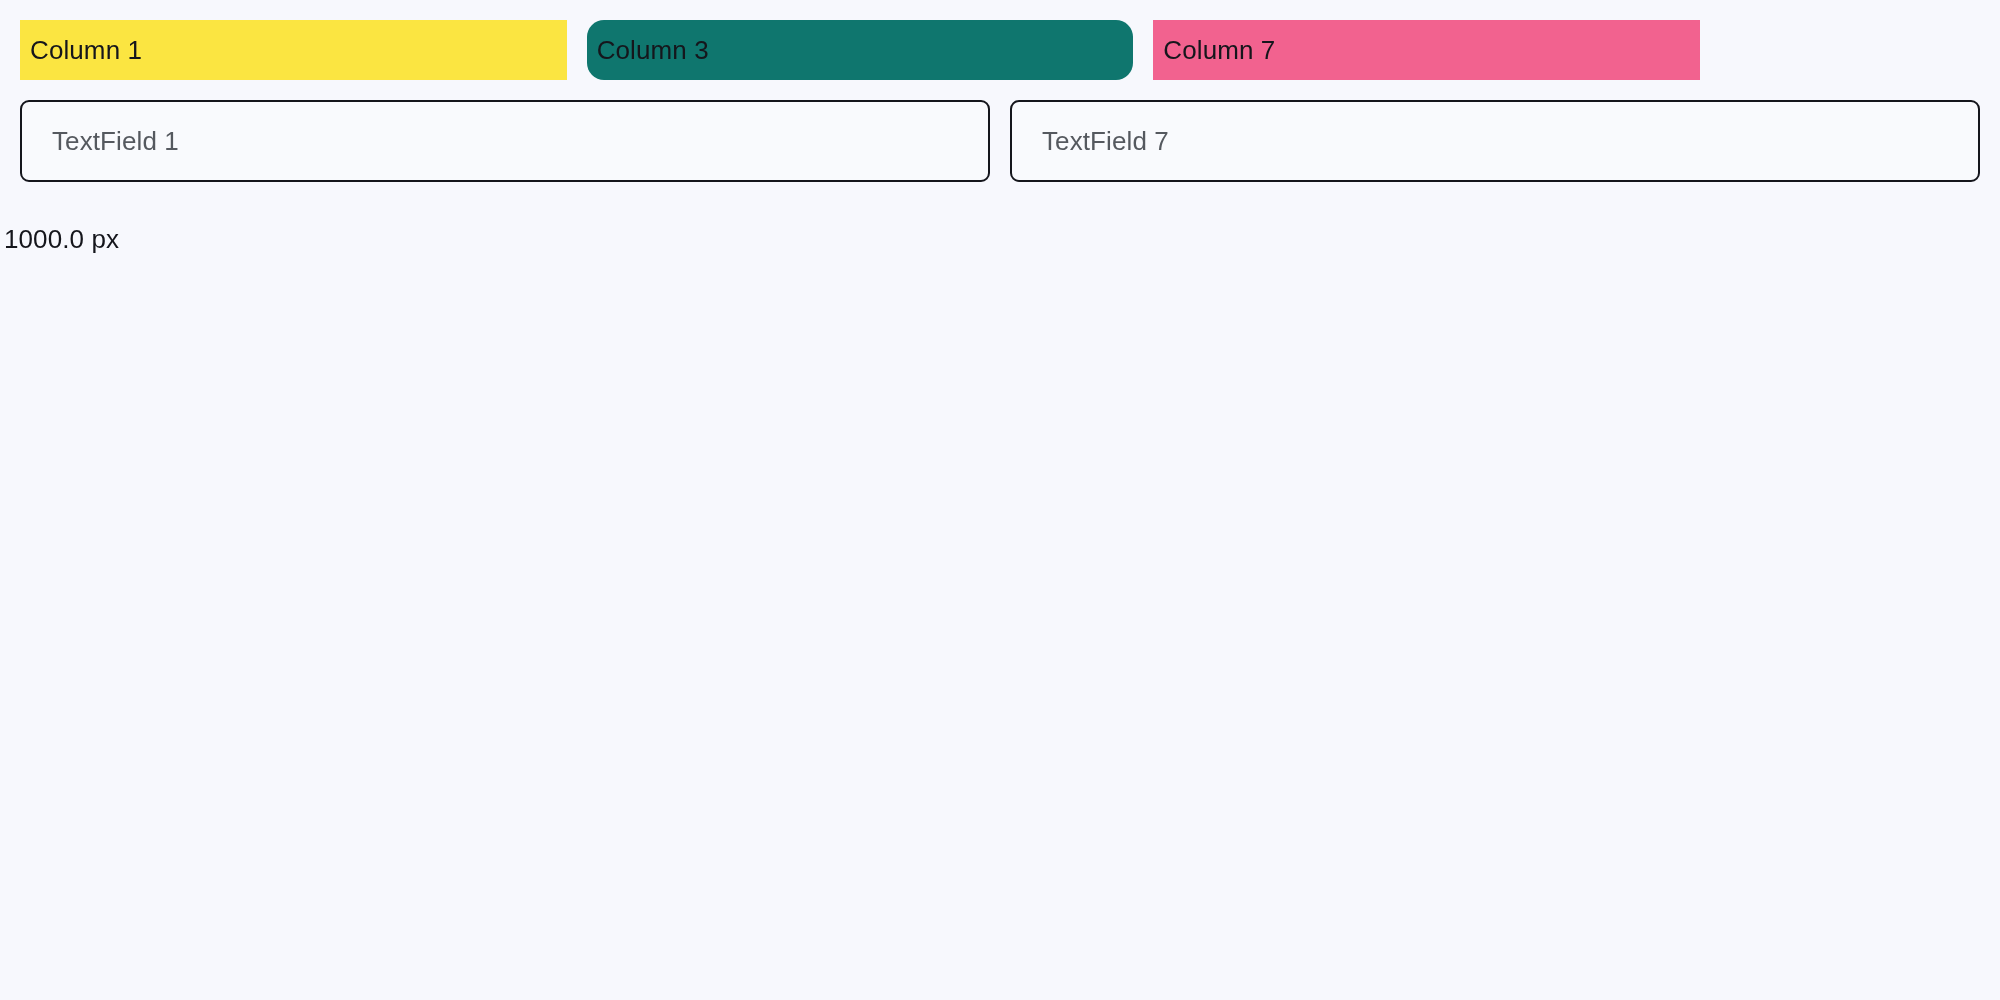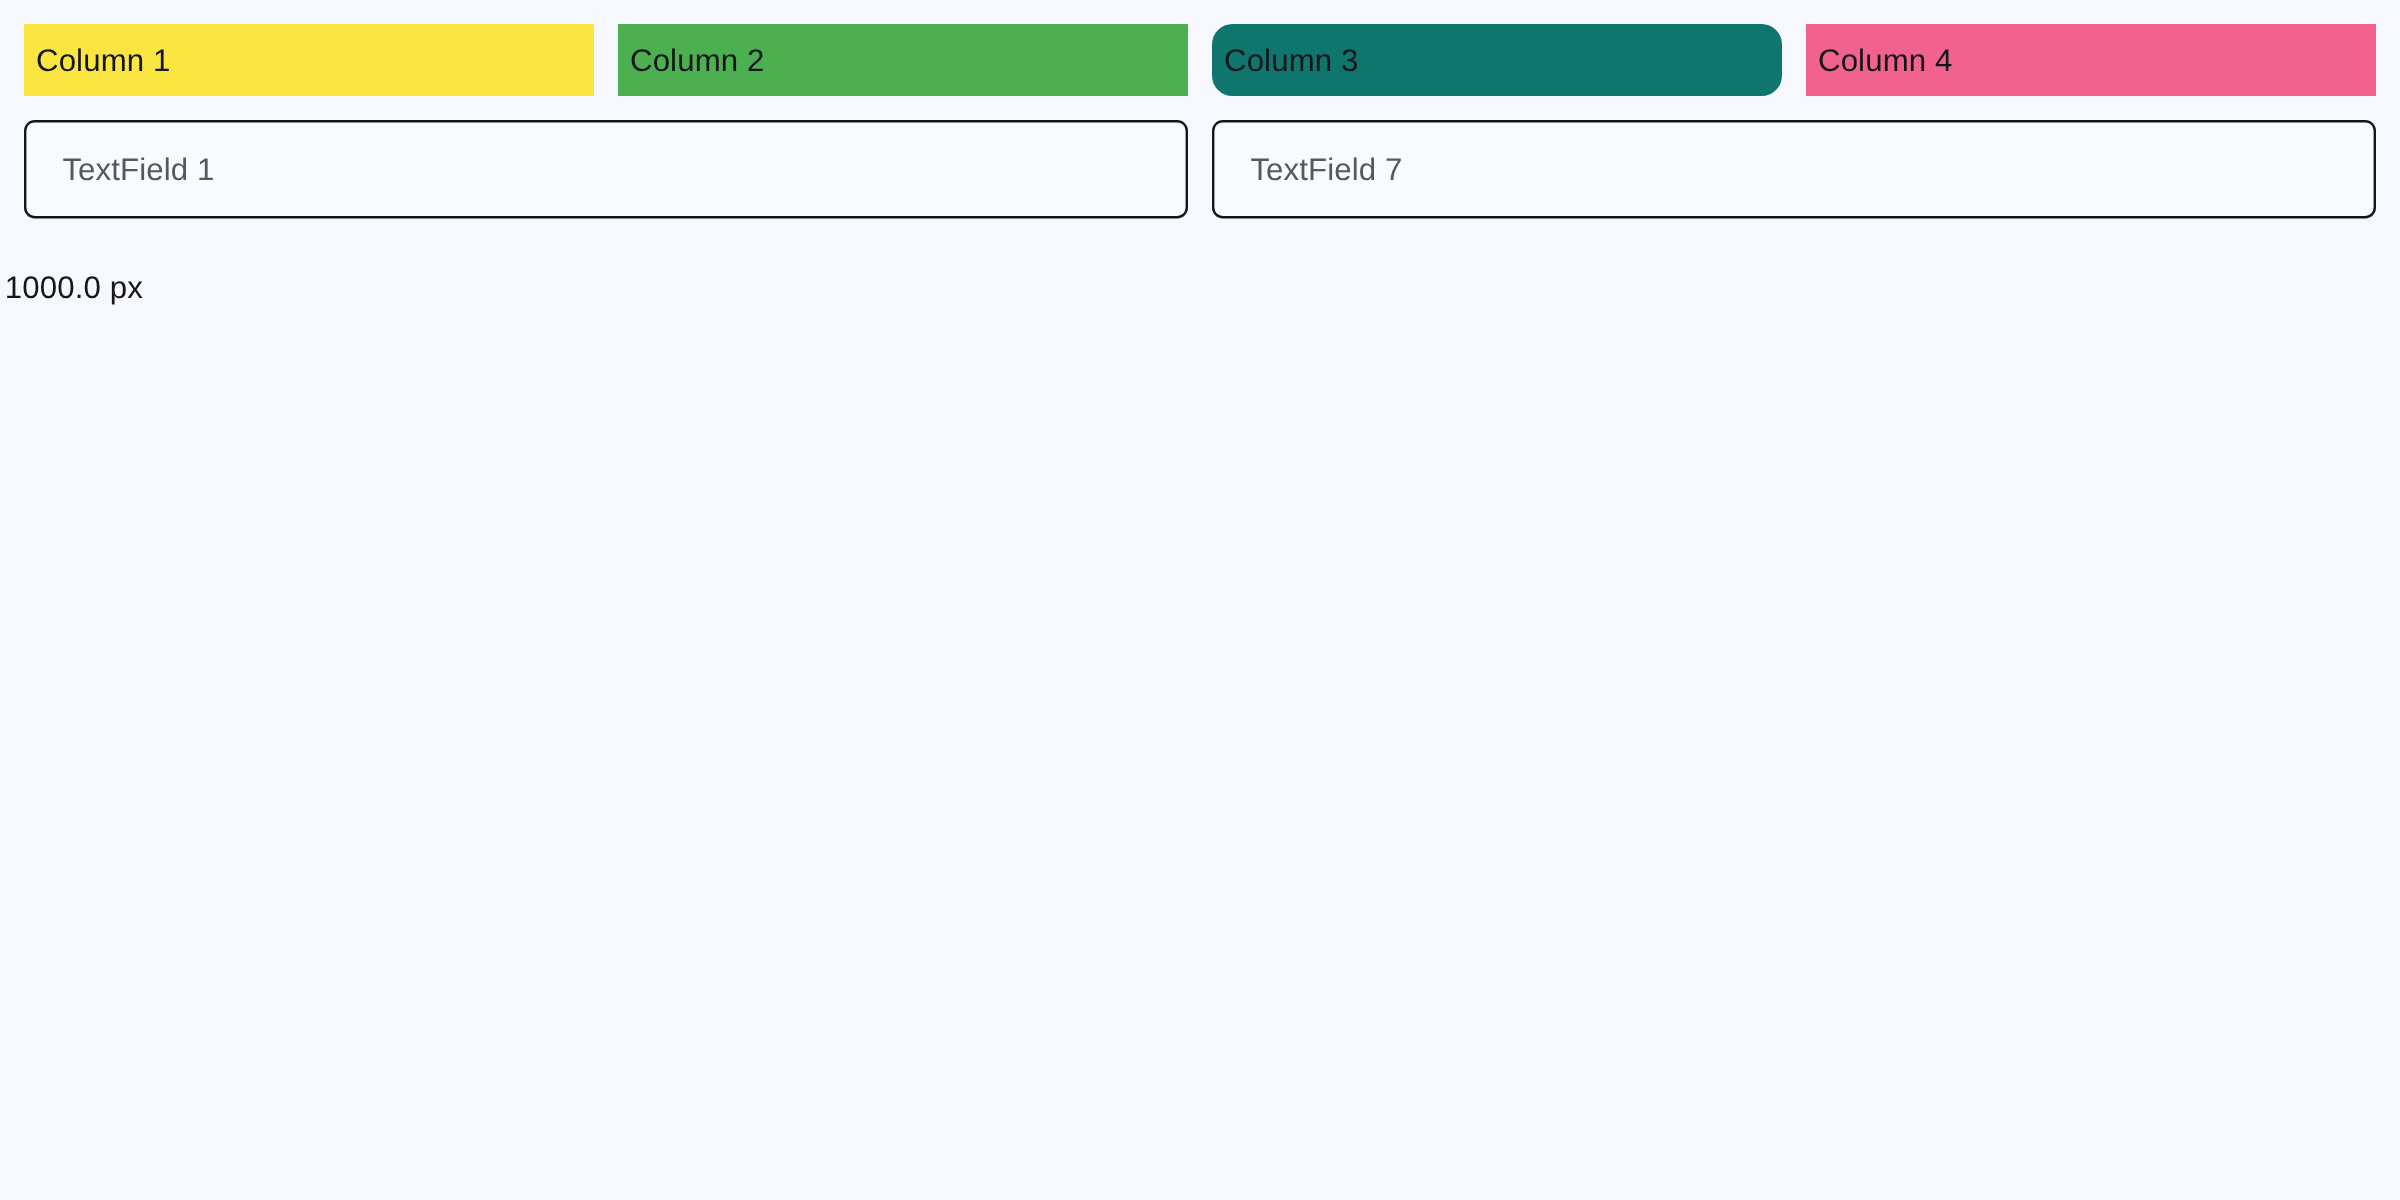--- a/index.html
+++ b/index.html
@@ -18,21 +18,21 @@
     width: 2000px;
     height: 1000px;
     box-sizing: border-box;
   }
 
   
   .columns-row {
     position: absolute;
     left: 20px;
     top: 20px;
-    width: 1960px;
+    width: 1680px;
     height: 60px;
     display: flex;
     gap: 20px;
   }
   .column-block {
     flex: 1 1 0;
     height: 60px;
     display: flex;
     align-items: center;
     padding-left: 10px;
@@ -99,28 +99,25 @@
 </style>
 </head>
 <body style="background: rgb(247, 248, 253);">
 
 <div class="page">
 
   <div class="columns-row">
     <div class="column-block" style="background: rgb(251, 229, 65);">
       <span class="column-label" style="color: rgb(21, 22, 28);">Column 1</span>
     </div>
-    <div class="column-block" style="background: rgb(76, 175, 80);">
-      <span class="column-label" style="color: rgb(21, 22, 28);">Column 2</span>
-    </div>
     <div class="column-block" style="background: #0f766e; border-radius: 17px;">
       <span class="column-label" style="color: rgb(21, 22, 28);">Column 3</span>
     </div>
     <div class="column-block" style="background: rgb(242, 98, 143);">
-      <span class="column-label" style="color: rgb(21, 22, 28);">Column 4</span>
+      <span class="column-label" style="color: rgb(21, 22, 28);">Column 7</span>
     </div>
   </div>
 
   <div class="fields-row">
     <div class="textfield" style="border-color: rgb(21, 22, 28);">
       <span class="textfield-placeholder" style="color: rgb(85, 89, 95);">TextField 1</span>
     </div>
     <div class="textfield" style="border-color: rgb(21, 22, 28);">
       <span class="textfield-placeholder" style="color: rgb(85, 89, 95);">TextField 7</span>
     </div>

